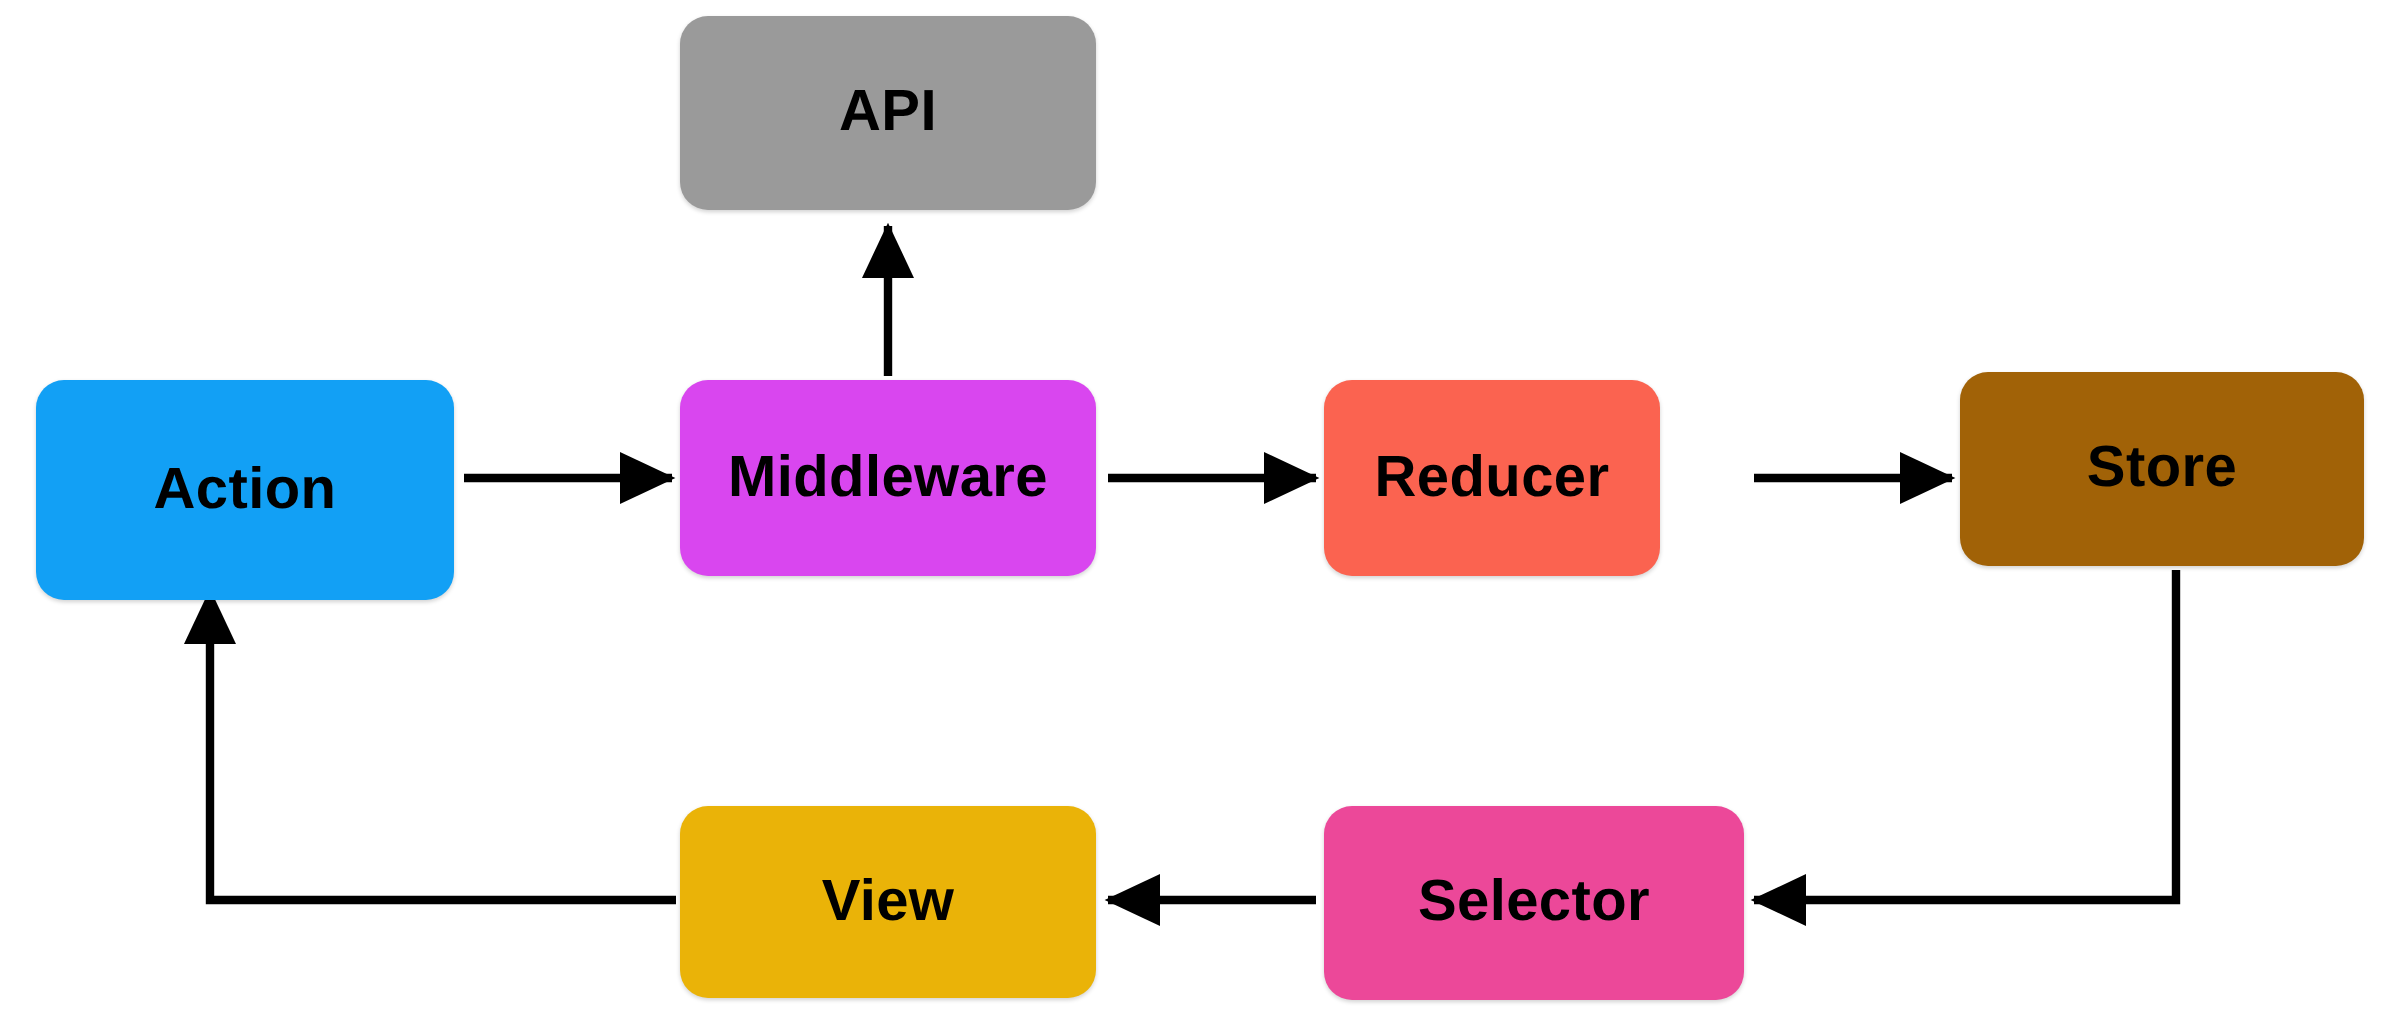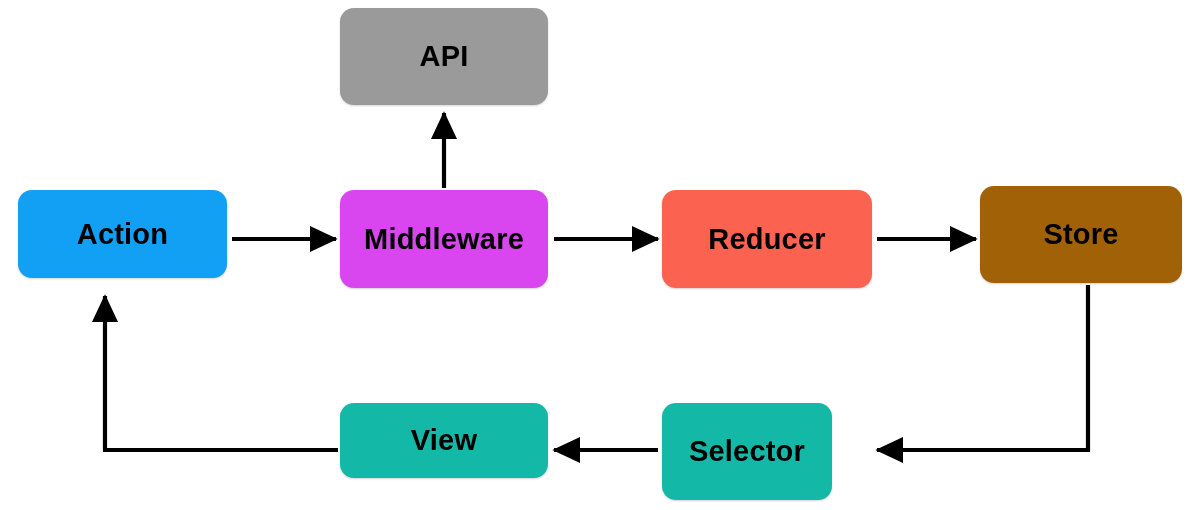--- a/index.html
+++ b/index.html
@@ -83,37 +83,37 @@
 
     <g>
       <path d="M338,450 L105,450 L105,296" fill="none" stroke="#000000" stroke-width="4.2" marker-end="url(#arrowhead)"></path>
     </g>
   </svg>
 
   <div class="node" style="left: 340px; top: 8px; width: 208px; height: 97px; background: rgb(154, 154, 154);">
     <span class="node-label">API</span>
   </div>
 
-  <div class="node" style="left: 18px; top: 190px; width: 209px; height: 88px; background: rgb(18, 160, 245);">
+  <div class="node" style="left: 18px; top: 190px; width: 209px; height: 110px; background: rgb(18, 160, 245);">
     <span class="node-label">Action</span>
   </div>
 
   <div class="node" style="left: 340px; top: 190px; width: 208px; height: 98px; background: #d946ef;">
     <span class="node-label">Middleware</span>
   </div>
 
-  <div class="node" style="left: 662px; top: 190px; width: 210px; height: 98px; background: rgb(251, 99, 80);">
+  <div class="node" style="left: 662px; top: 190px; width: 168px; height: 98px; background: rgb(251, 99, 80);">
     <span class="node-label">Reducer</span>
   </div>
 
   <div class="node" style="left: 980px; top: 186px; width: 202px; height: 97px; background: #a16207;">
     <span class="node-label">Store</span>
   </div>
 
-  <div class="node" style="left: 340px; top: 403px; width: 208px; height: 75px; background: #14b8a6;">
+  <div class="node" style="left: 340px; top: 403px; width: 208px; height: 96px; background: #eab308;">
     <span class="node-label">View</span>
   </div>
 
-  <div class="node" style="left: 662px; top: 403px; width: 170px; height: 97px; background: #14b8a6;">
+  <div class="node" style="left: 662px; top: 403px; width: 210px; height: 97px; background: #ec4899;">
     <span class="node-label">Selector</span>
   </div>
 
 </div>
 
 </body></html>

